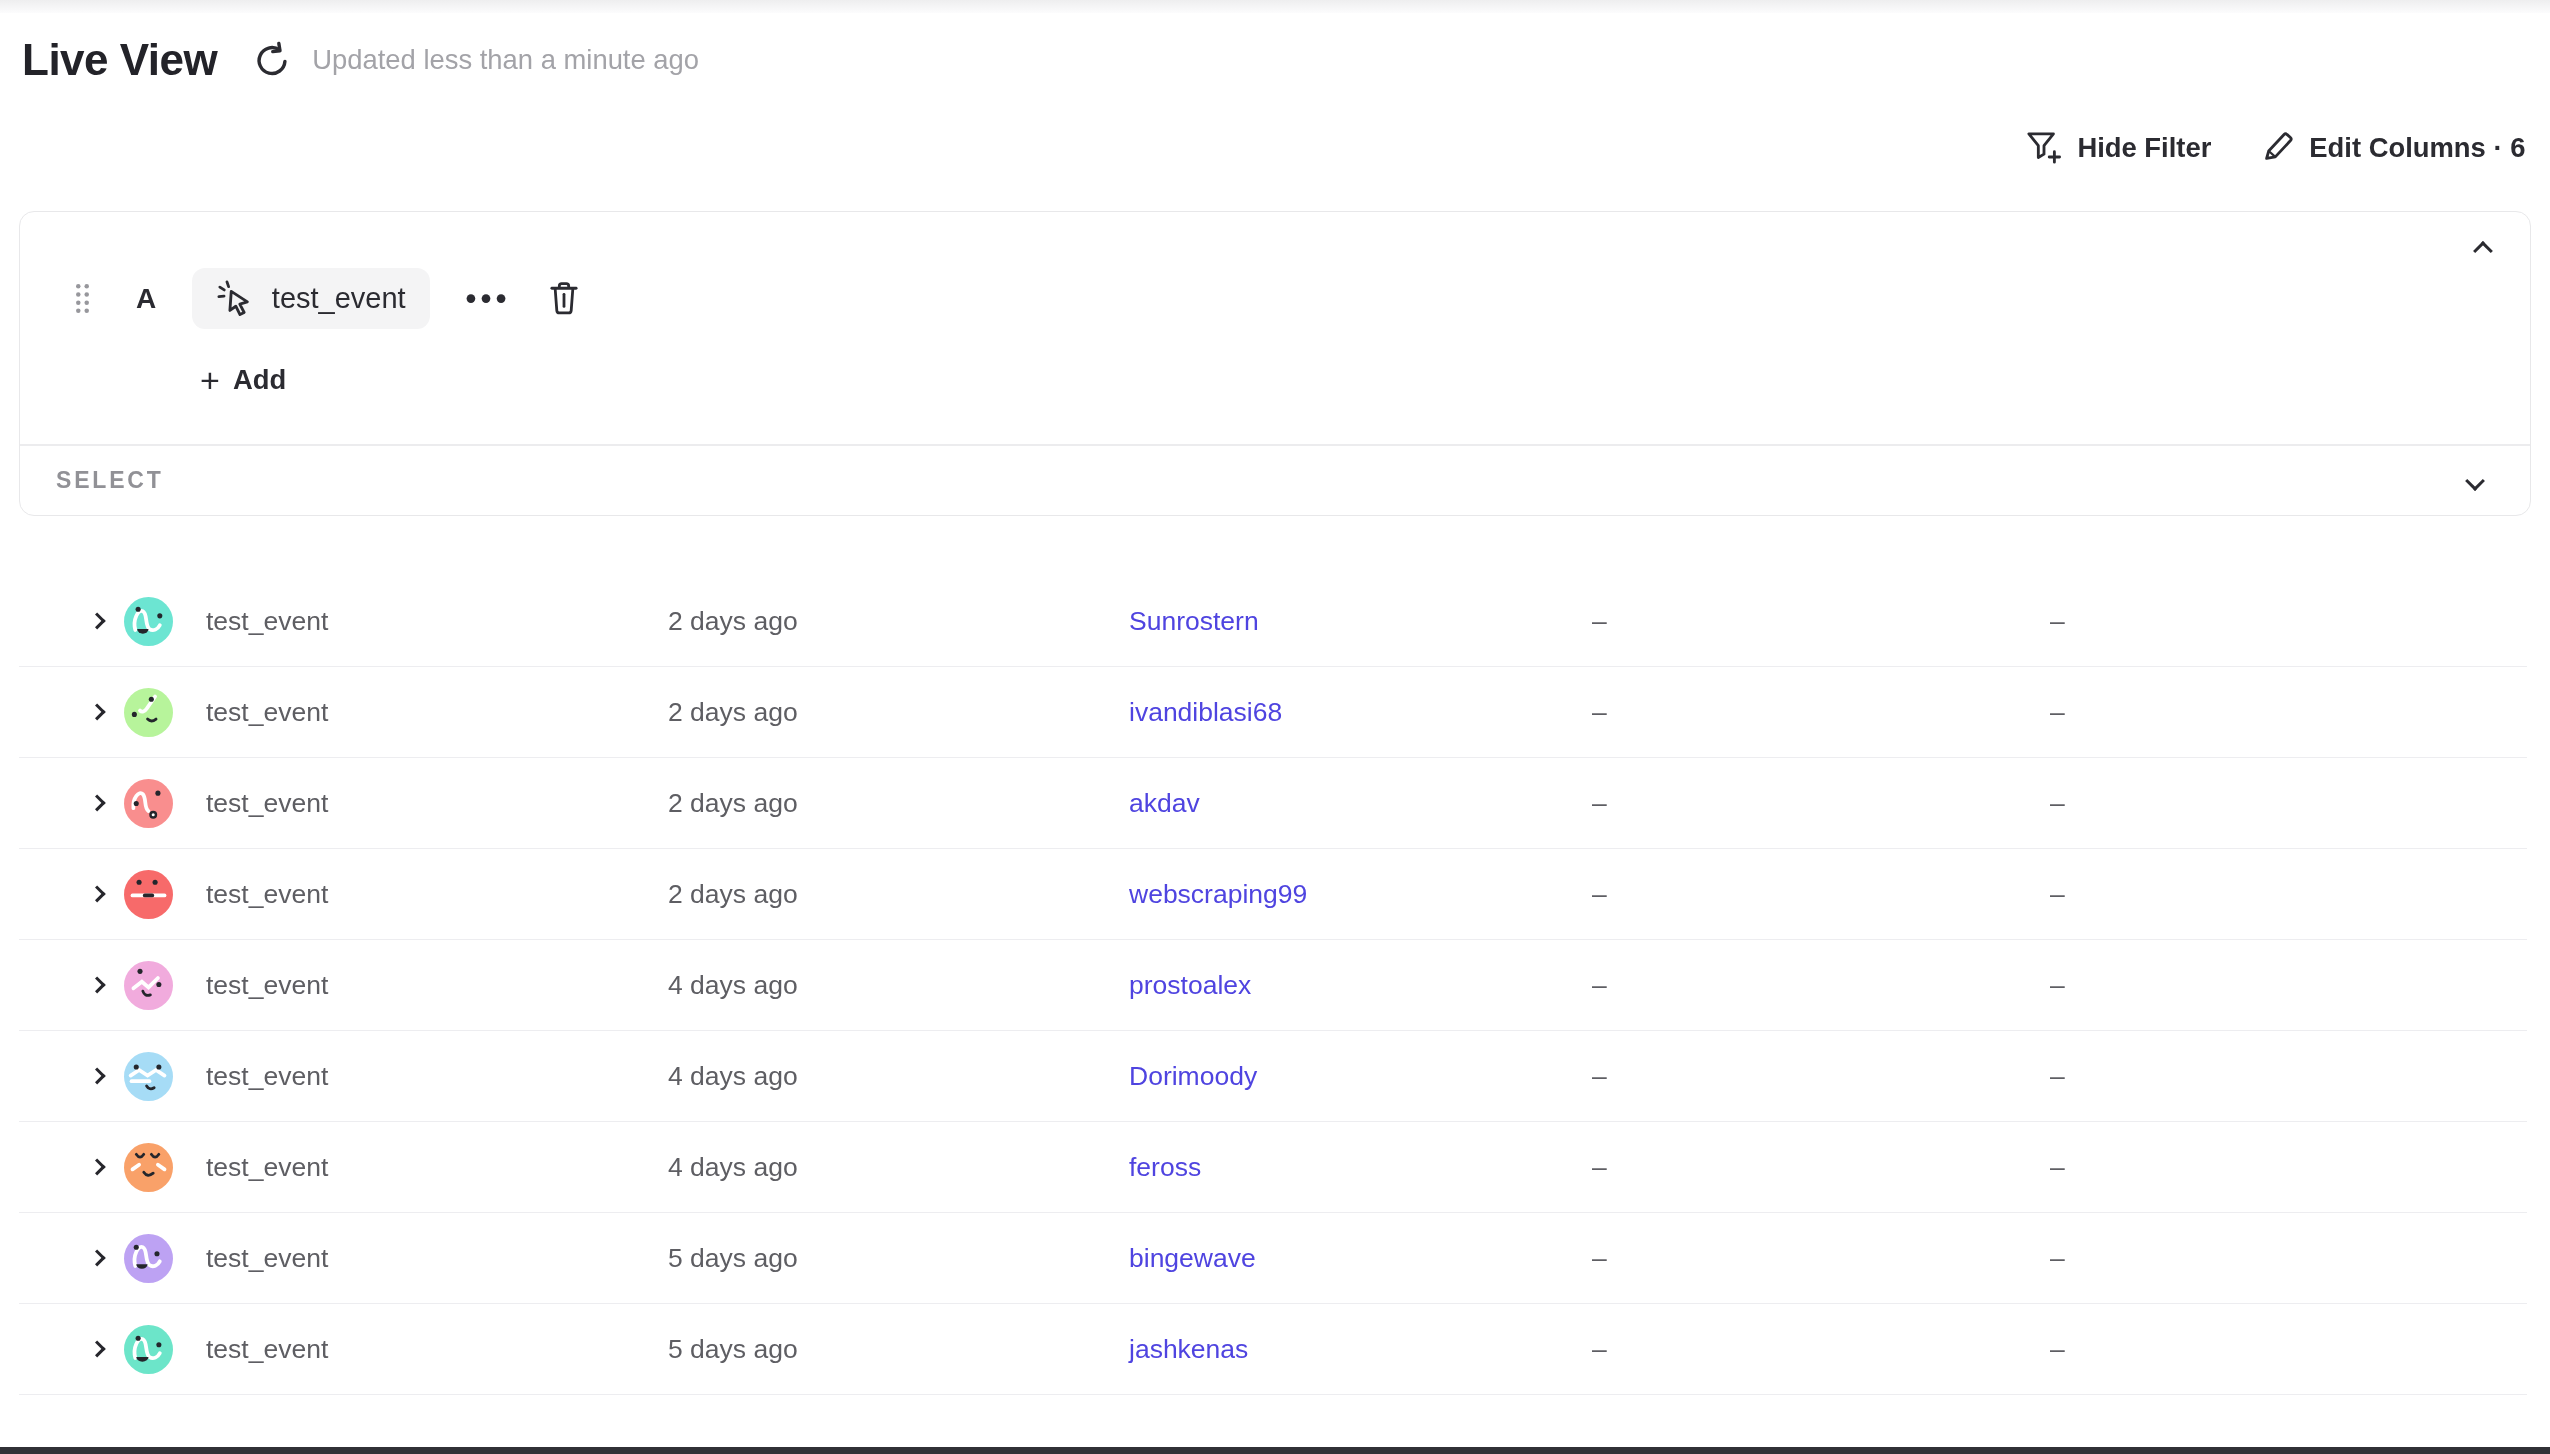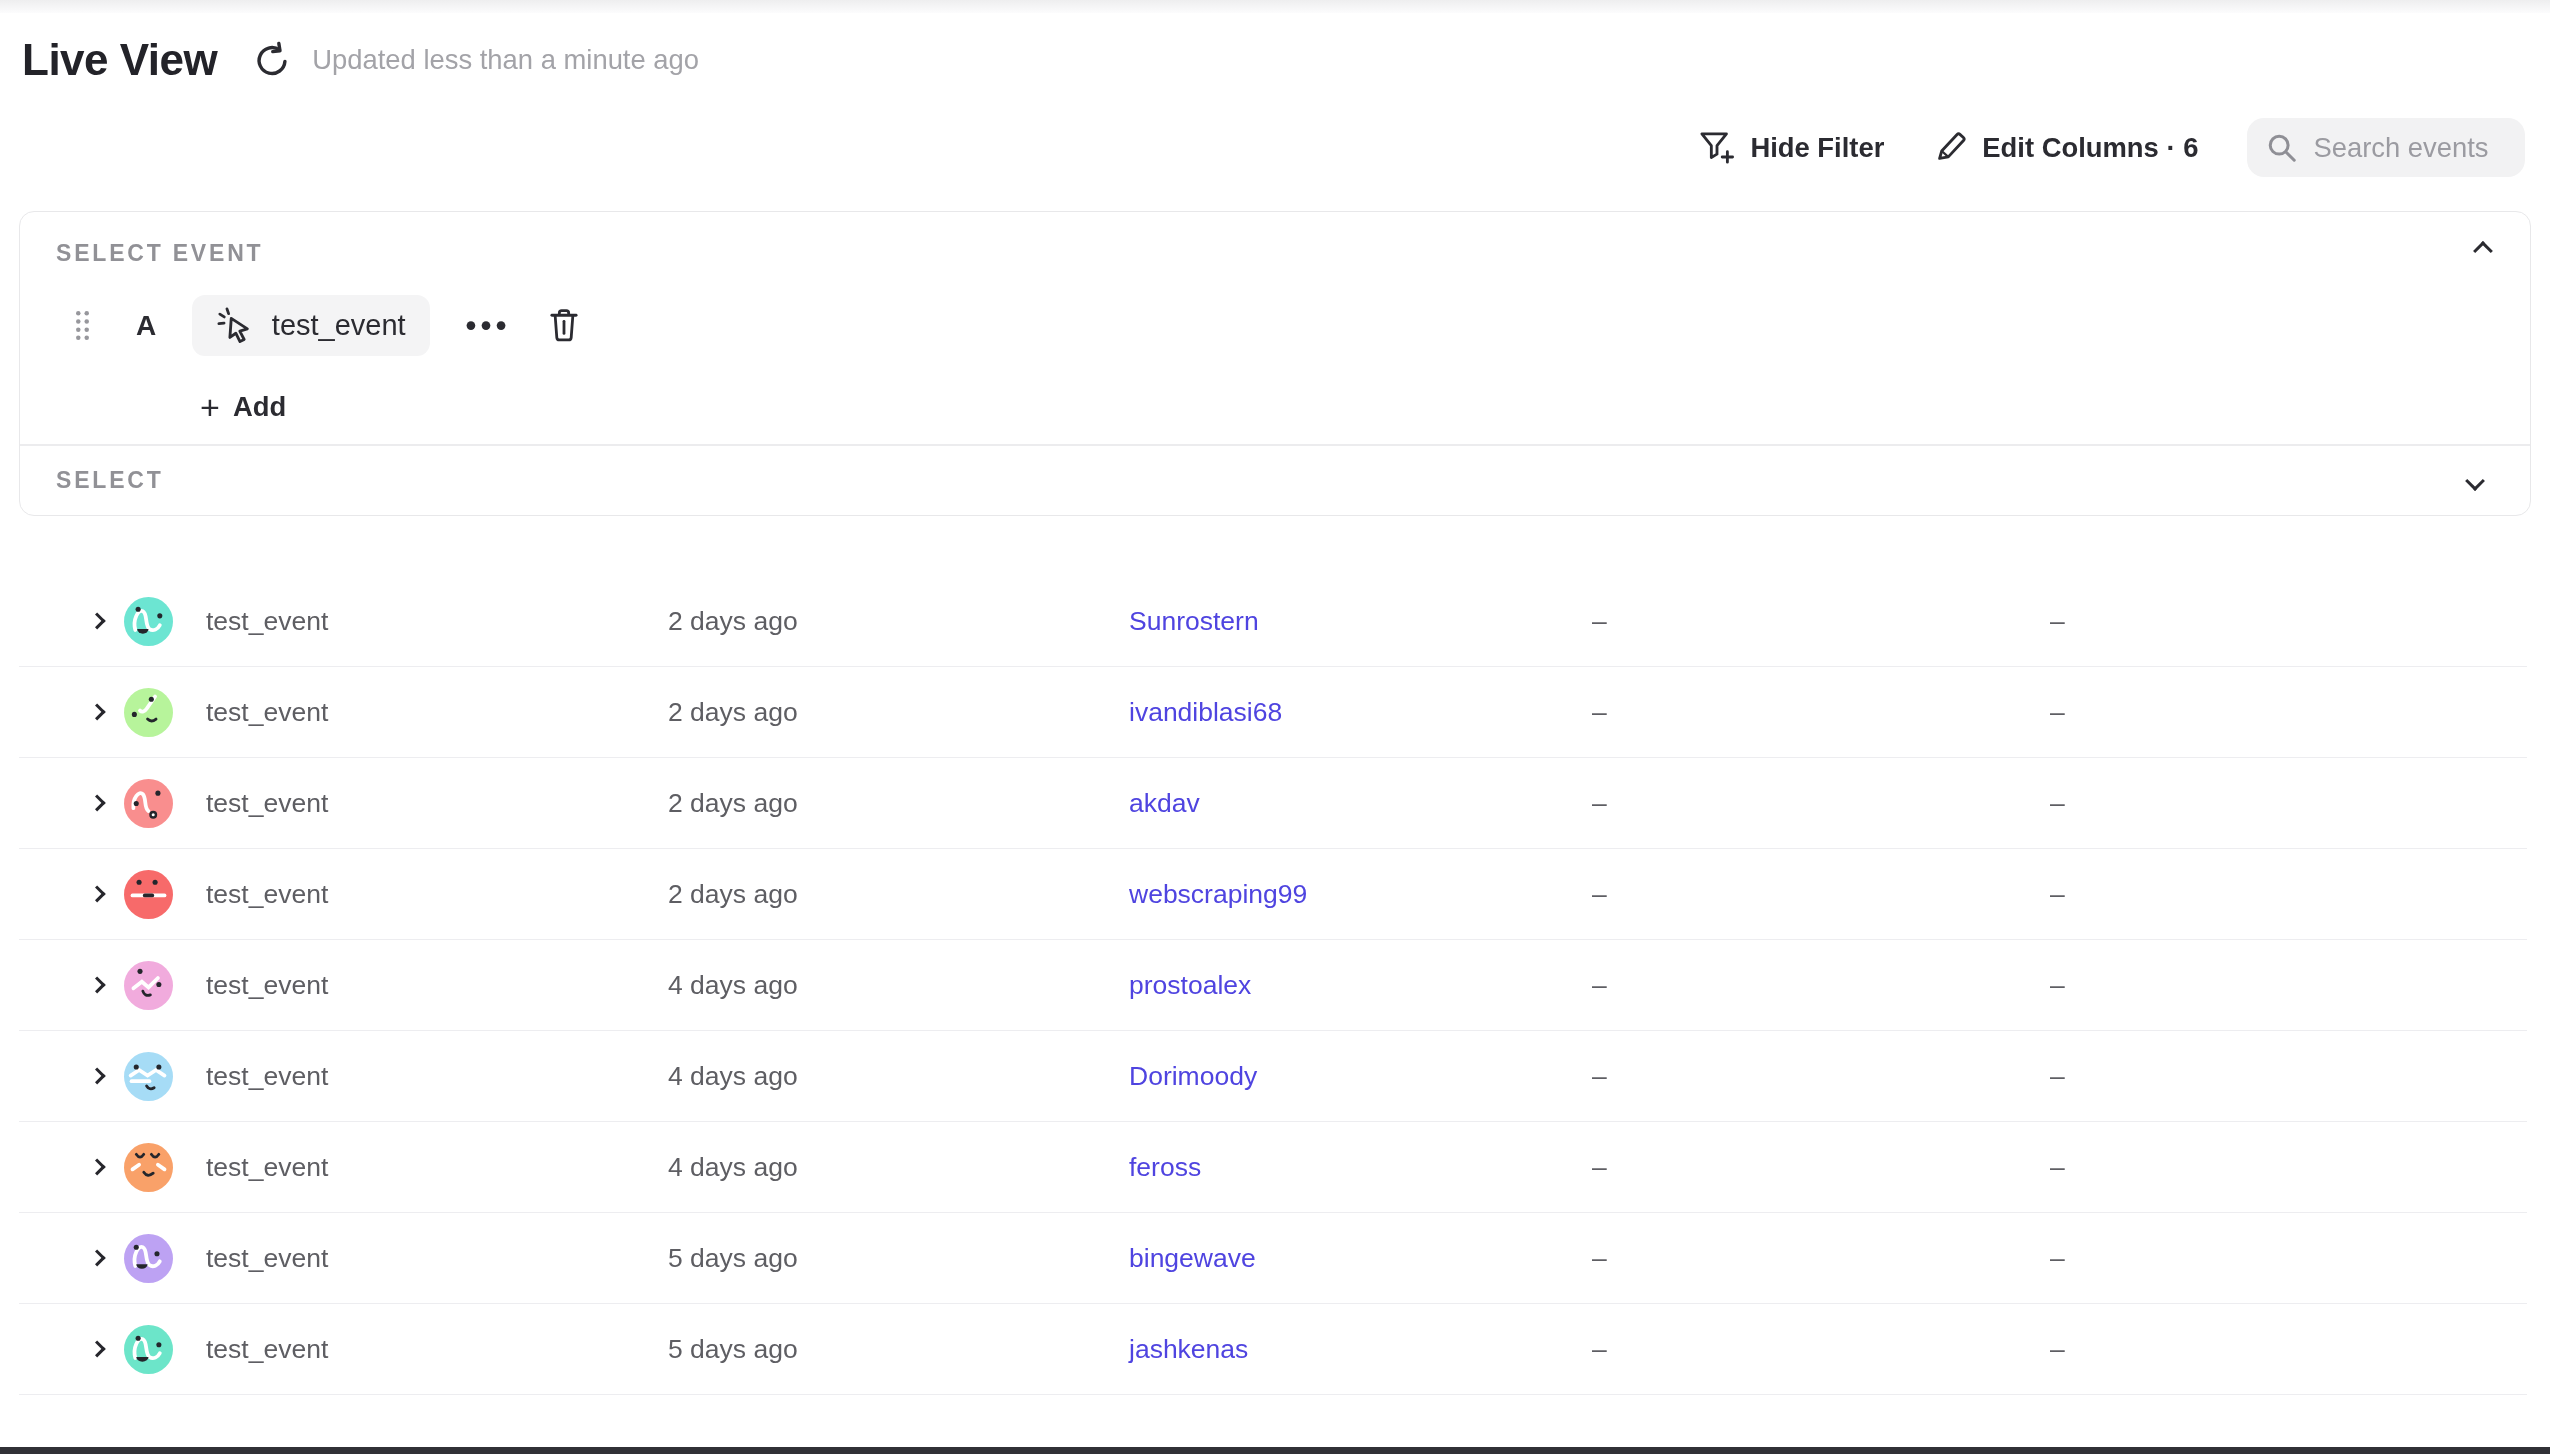--- a/index.html
+++ b/index.html
@@ -134,34 +134,24 @@
   </button>
   <button class="tool-btn">
     <span>
       <svg width="34" height="34" viewBox="0 0 36 36">
         <path d="M7,29 L9.2,21.2 L25.5,3.8 Q27,2.2 28.8,3.8 L32.2,6.9 Q33.8,8.4 32.3,10.1 L16.2,27.4 L7,29 Z" fill="none" stroke="#2b2b31" stroke-width="3" stroke-linejoin="round"></path>
         <path d="M9.2,21.2 L16.2,27.4" fill="none" stroke="#2b2b31" stroke-width="2.4"></path>
       </svg>
     </span>
     <span>Edit Columns · 6</span>
   </button>
-  <div class="search-box">
-    <span>
-      <svg width="32" height="32" viewBox="0 0 34 34">
-        <circle cx="14" cy="14" r="9.5" fill="none" stroke="#8f8f95" stroke-width="3.2"></circle>
-        <line x1="21.5" y1="21.5" x2="30" y2="30" stroke="#8f8f95" stroke-width="3.2" stroke-linecap="round"></line>
-      </svg>
-    </span>
-    <input type="text" placeholder="Search events" style="">
-  </div>
 </div>
 
 <div class="panel">
   <div class="select-section">
-    <div class="section-label">SELECT EVENT</div>
     <div class="event-row">
       <span class="drag-handle">
         <svg width="17" height="31" viewBox="0 0 18 33">
           <g fill="#97979c">
             <circle cx="4.5" cy="3.5" r="2.4"></circle>
               <circle cx="13.5" cy="3.5" r="2.4"></circle>
             <circle cx="4.5" cy="12.2" r="2.4"></circle>
               <circle cx="13.5" cy="12.2" r="2.4"></circle>
             <circle cx="4.5" cy="20.9" r="2.4"></circle>
               <circle cx="13.5" cy="20.9" r="2.4"></circle>

